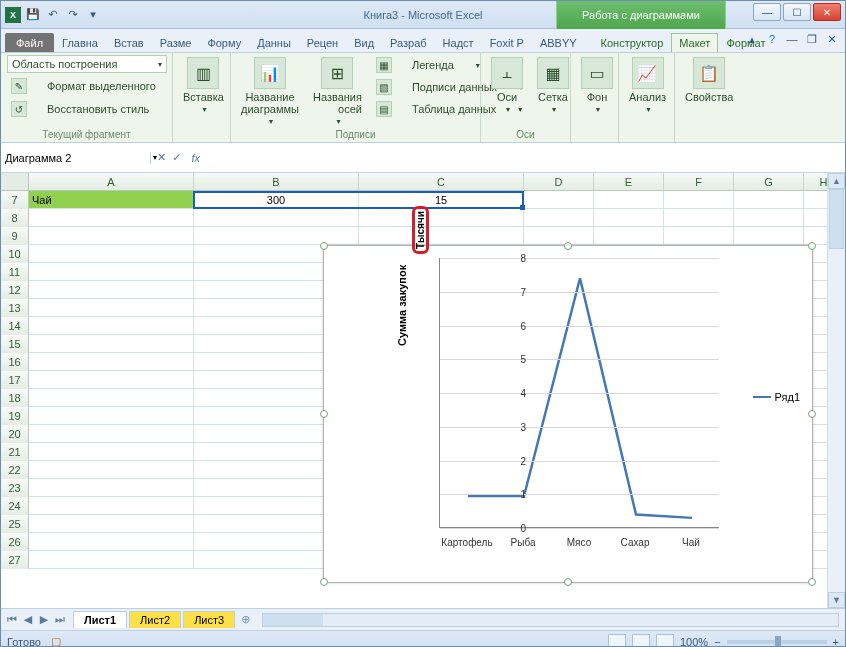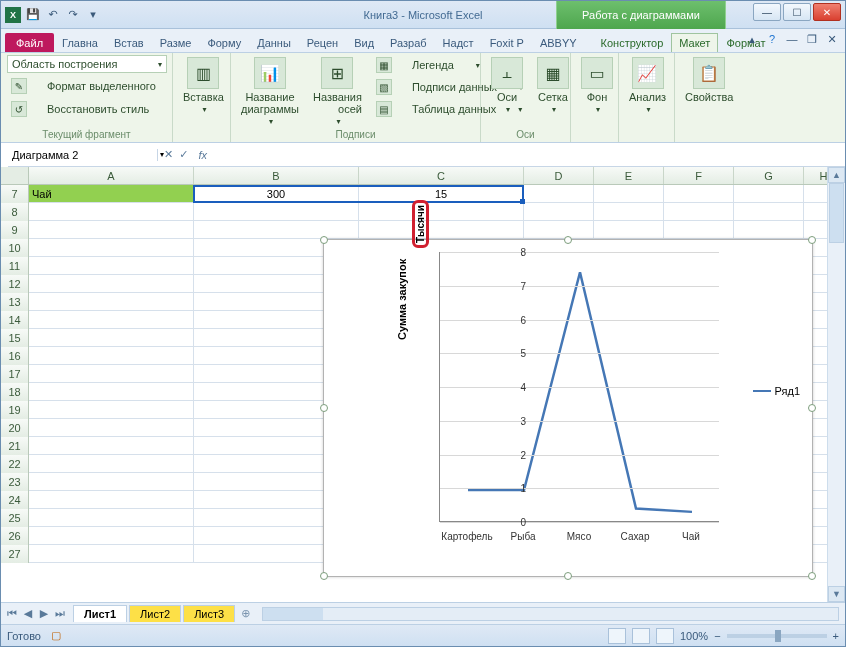--- a/index.html
+++ b/index.html
@@ -10,39 +10,39 @@
 .qat .ic{width:16px;height:16px;display:flex;align-items:center;justify-content:center;color:#3b5a7a;}
 .excel-icon{width:16px;height:16px;background:#217346;color:#fff;font-weight:bold;font-size:9px;display:flex;align-items:center;justify-content:center;}
 .title-center{position:absolute;left:0;right:0;text-align:center;color:#426a92;pointer-events:none;}
 .chart-tools{position:absolute;left:555px;top:0;width:170px;background:linear-gradient(#6dbf6d,#4ea64e);color:#fff;text-align:center;height:28px;line-height:28px;font-size:11px;border-left:1px solid #8fd08f;border-right:1px solid #8fd08f;}
 .winbtns{position:absolute;right:0;top:0;display:flex;gap:2px;padding:2px 4px;}
 .winbtn{width:28px;height:18px;border:1px solid #8aa6c1;border-radius:2px;background:linear-gradient(#f3f8fd,#d7e6f4);display:flex;align-items:center;justify-content:center;font-size:10px;color:#304860;}
 .winbtn.close{background:linear-gradient(#f08070,#d94030);color:#fff;border-color:#b03020;}
 
 .tabs{height:24px;background:#e9f0f8;display:flex;align-items:flex-end;padding-left:4px;border-bottom:1px solid #bcd0e4;position:relative;}
 .tab{padding:3px 7px;color:#3a5a7c;border:1px solid transparent;border-bottom:none;cursor:default;font-size:11px;white-space:nowrap;}
-.tab.file{background:#be185d;color:#fff;border-radius:2px 2px 0 0;padding:3px 10px;}
+.tab.file{background:#737373;color:#fff;border-radius:2px 2px 0 0;padding:3px 10px;}
 .tab.active{background:#eef5ea;border-color:#9fc49f;color:#2a5a2a;}
 .tab.chart{color:#2a6a2a;}
 .tabs .tab.chart.active{background:#eef5ea;}
 .tab-help{position:absolute;right:6px;top:3px;display:flex;gap:6px;color:#3a5a7c;}
 .tab-help span{width:14px;height:14px;display:inline-flex;align-items:center;justify-content:center;}
 
 .ribbon{height:90px;background:#eef5ea;border-bottom:1px solid #bcd0e4;display:flex;}
 .group{border-right:1px solid #c9dac9;padding:2px 6px;display:flex;flex-direction:column;justify-content:space-between;}
 .group-body{display:flex;gap:6px;align-items:flex-start;flex:1;}
 .group-label{text-align:center;color:#6a8c6a;font-size:10px;padding-top:1px;}
 .rb-btn{display:flex;flex-direction:column;align-items:center;gap:2px;padding:2px 4px;color:#2d4d2d;}
 .rb-btn .ic{width:32px;height:32px;background:#d8e8d8;border:1px solid #b6d0b6;display:flex;align-items:center;justify-content:center;font-size:16px;}
 .rb-btn.small{flex-direction:row;gap:20px;white-space:nowrap;}
 .rb-btn.small .ic{width:16px;height:16px;font-size:10px;}
 .stack{display:flex;flex-direction:column;gap:2px;}
 .dd{font-size:8px;margin-left:2px;}
 
-.fxrow{height:24px;display:flex;align-items:center;border-bottom:1px solid #c7d6e6;margin-left:7px;}
+.fxrow{height:30px;display:flex;align-items:center;border-bottom:1px solid #c7d6e6;}
 .namebox{width:150px;border-right:1px solid #c7d6e6;display:flex;align-items:center;padding:0 4px;gap:4px;}
 .namebox input{border:none;outline:none;flex:1;font-size:11px;}
 .fx-icons{display:flex;gap:6px;padding:0 6px;color:#5a7a9a;}
 .fxlabel{font-style:italic;color:#5a7a9a;padding:0 4px;}
 .fxinput{flex:1;border:none;outline:none;}
 
 .gridwrap{position:relative;height:435px;overflow:hidden;}
 .colheads{display:flex;height:18px;background:linear-gradient(#f7faf7,#e4ede4);border-bottom:1px solid #b9c9b9;margin-left:28px;}
 .colheads div{border-right:1px solid #c9d6c9;text-align:center;color:#3a5a3a;line-height:18px;}
 .rowhead{width:28px;background:linear-gradient(#f7faf7,#e4ede4);border-right:1px solid #b9c9b9;text-align:center;color:#3a5a3a;line-height:18px;}

